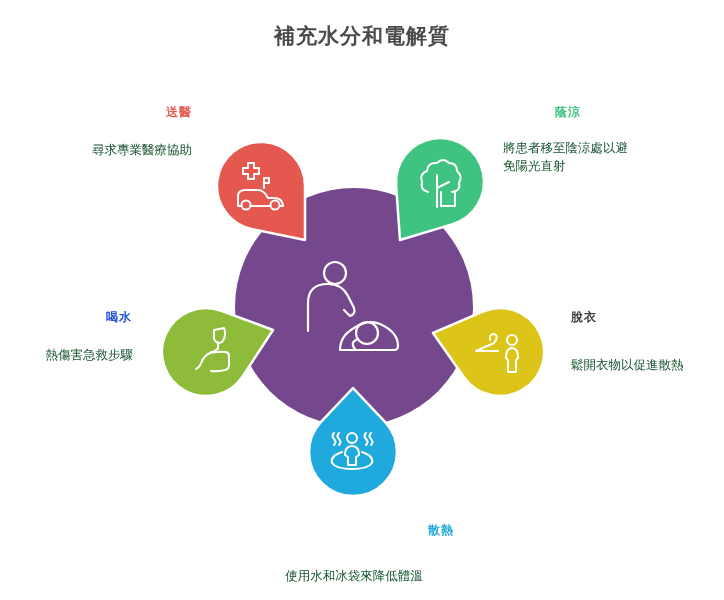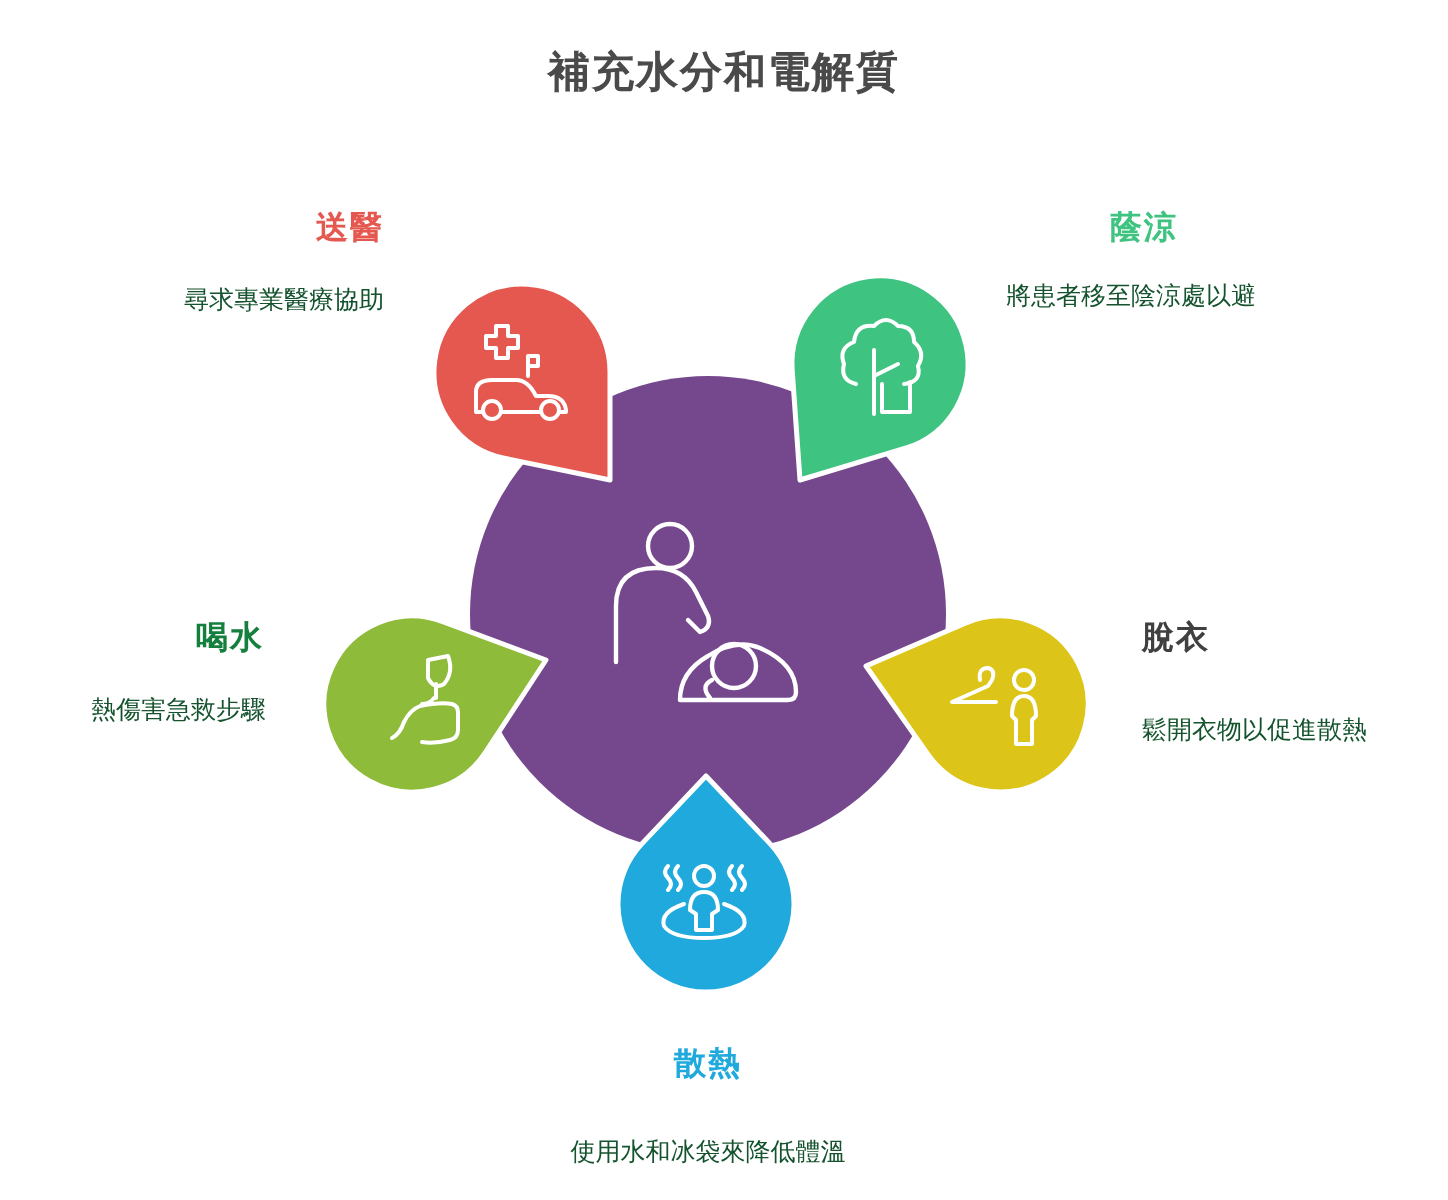--- a/index.html
+++ b/index.html
@@ -1,21 +1,21 @@
 <!DOCTYPE html>
 <html><head>
 <meta charset="utf-8">
 <style>
   html, body { margin:0; padding:0; background:#ffffff; }
   body { width:724px; height:600px; position:relative; overflow:hidden;
          font-family:"DejaVu Sans","Liberation Sans",sans-serif; }
   .title { position:absolute; left:0; top:22px; width:724px; text-align:center;
            font-size:21px; font-weight:bold; color:#4a4a4a; letter-spacing:1px; }
   svg.canvas { position:absolute; left:0; top:0; }
-  .label { position:absolute; font-size:16px; font-weight:bold; letter-spacing:1px; }
+  .label { position:absolute; font-size:12px; font-weight:bold; letter-spacing:1px; }
   .desc { position:absolute; font-size:12.5px; color:#14532d; line-height:18px; }
   .right { text-align:right; }
   .center { text-align:center; }
 </style>
 </head>
 <body>
 
 <div class="title">補充水分和電解質</div>
 
 <svg class="canvas" width="724" height="600" viewBox="0 0 724 600">
@@ -71,22 +71,23 @@
     <path d="M342 452 q-12 4 -10 11 q4 6 20 6 q16 0 20 -6 q2 -7 -10 -11"></path>
   </g>
 </svg>
 
 <div class="label right" style="left:60px; top:104px; width:132px; color:#e5584f;">送醫</div>
 <div class="desc right" style="left:40px; top:141px; width:152px;">尋求專業醫療協助</div>
 
 <div class="label" style="left:512px; top:104px; width:160px; color:#3fc380;padding-left:43px;">蔭涼</div>
 <div class="desc" style="left:503px; top:139px; width:200px;">
   <div>將患者移至陰涼處以避</div>
+  <div>免陽光直射</div>
 </div>
 
-<div class="label right" style="left:40px; top:309px; width:92px; color:#15803d;">喝水</div>
+<div class="label right" style="left:40px; top:309px; width:92px; color:#1d4ed8;">喝水</div>
 <div class="desc right" style="left:0px; top:346px; width:133px;">熱傷害急救步驟</div>
 
 <div class="label" style="left:571px; top:309px; width:120px; color:#404040;">脫衣</div>
 <div class="desc" style="left:571px; top:356px; width:150px;">鬆開衣物以促進散熱</div>
 
-<div class="label center" style="left:254px; top:522px; width:200px; color:#1fa9dc;">散熱</div>
+<div class="label center" style="left:254px; top:522px; width:200px; color:#1fa9dc;text-align:right;">散熱</div>
 <div class="desc center" style="left:224px; top:567px; width:260px;">使用水和冰袋來降低體溫</div>
 
 </body></html>

